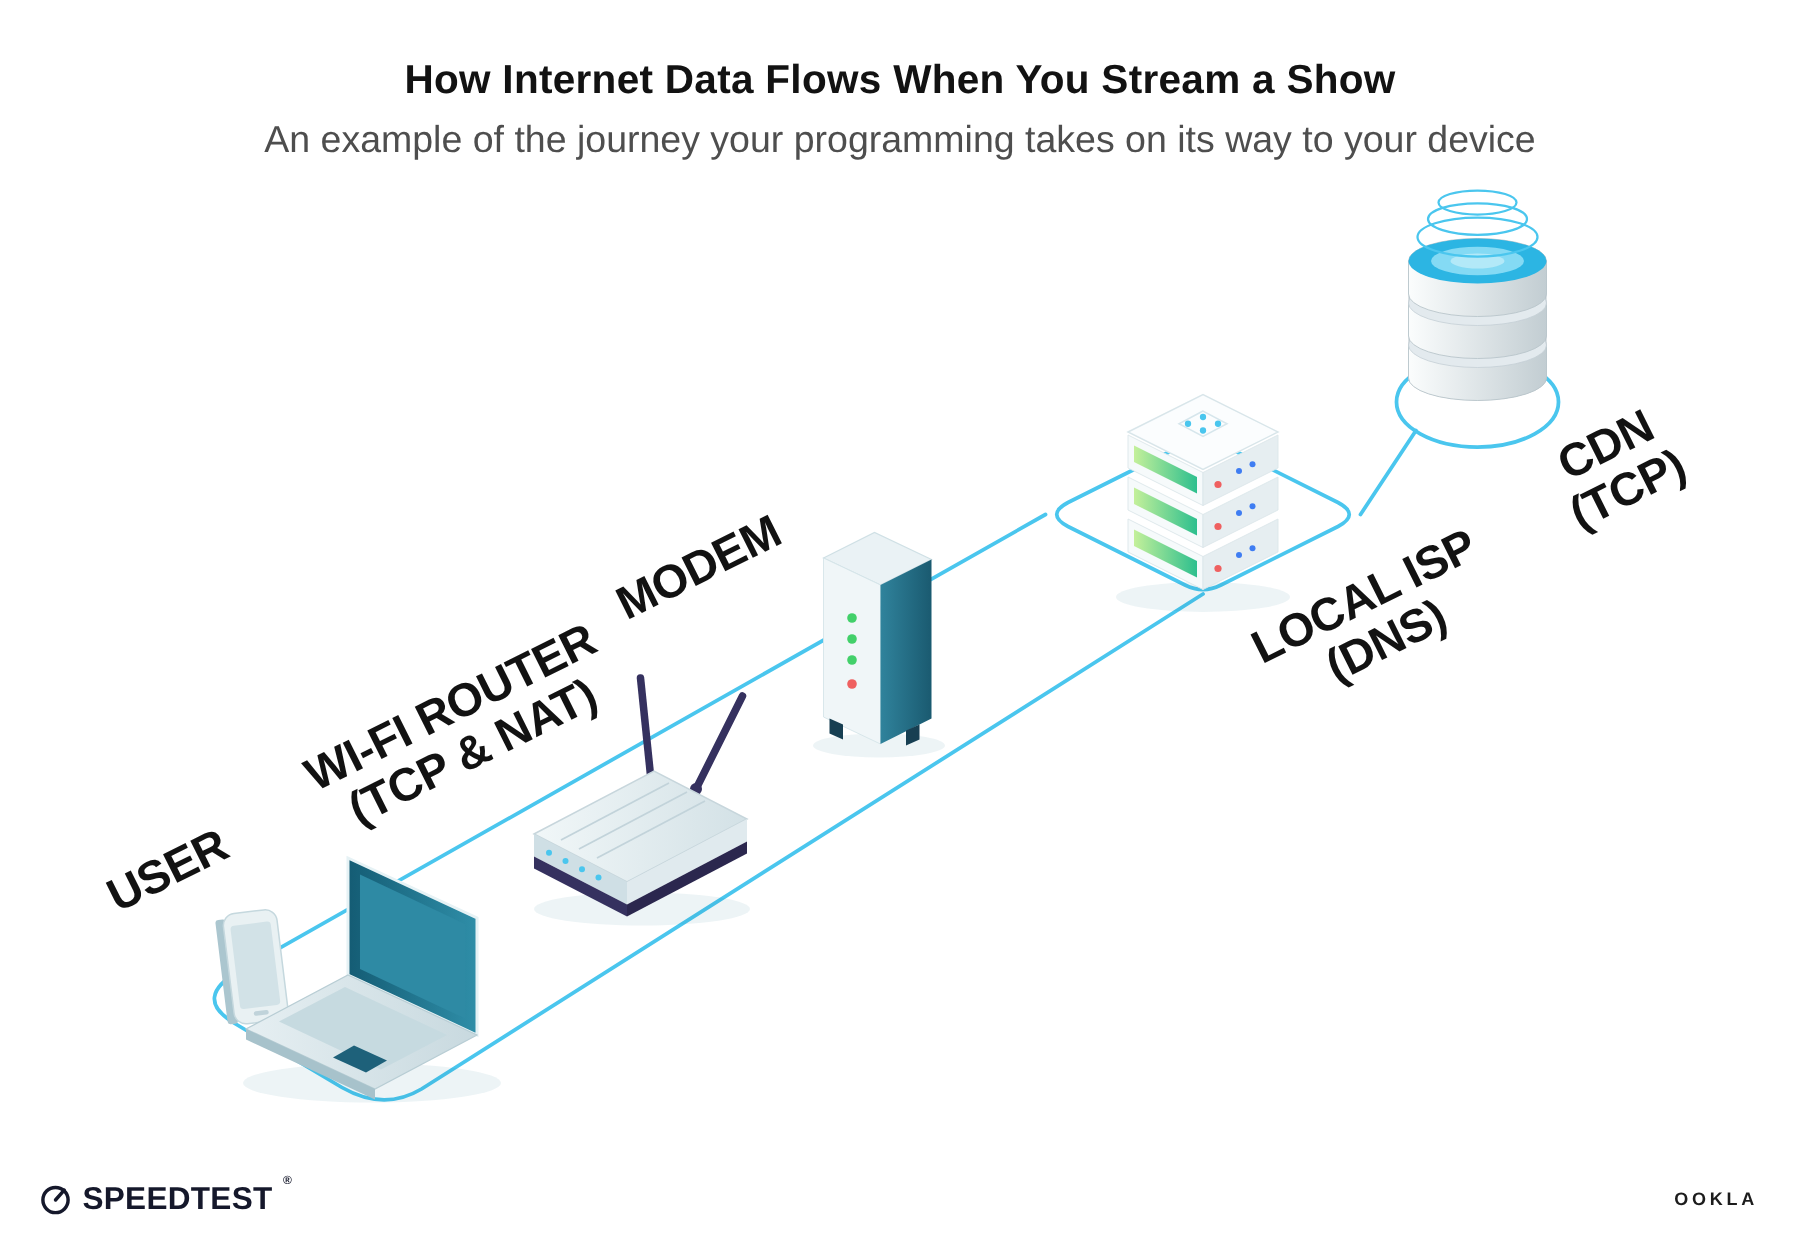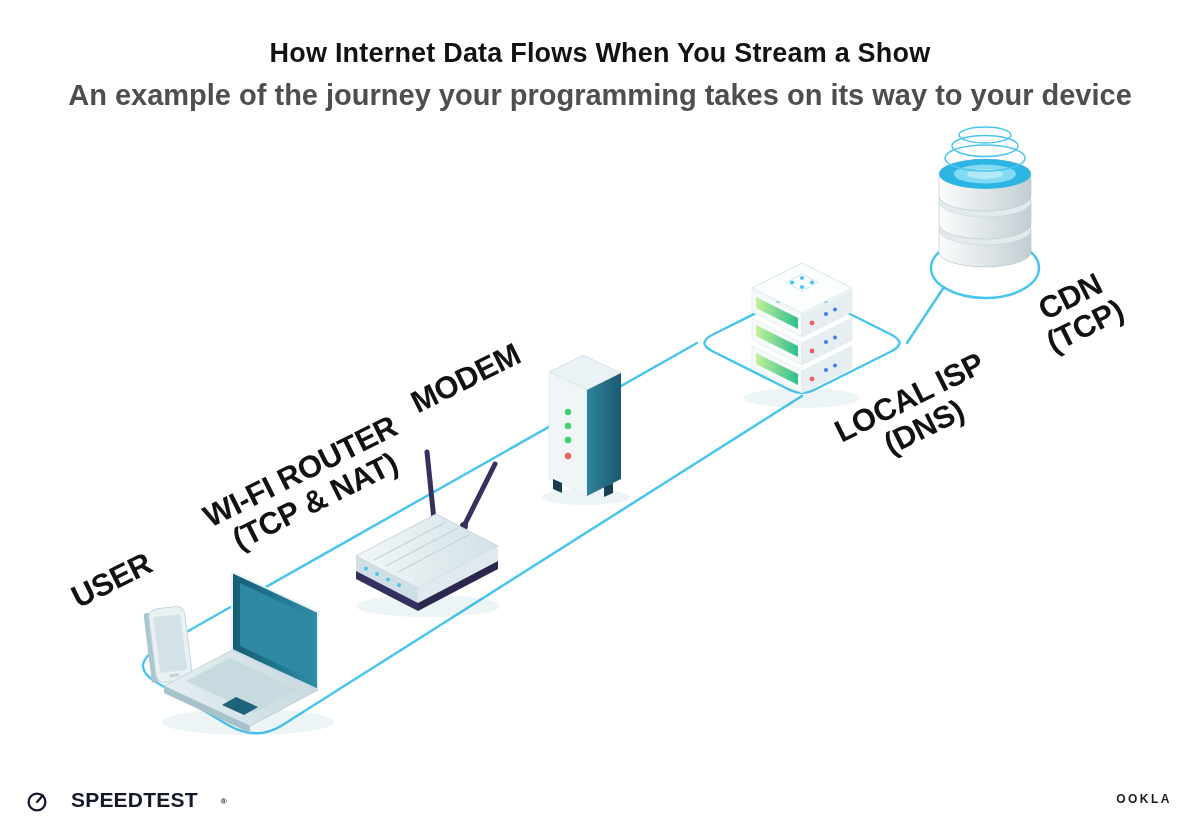--- a/index.html
+++ b/index.html
@@ -6,29 +6,29 @@
   body{width:1200px;height:836px;background:#ffffff;overflow:hidden;
        font-family:"Liberation Sans","DejaVu Sans",sans-serif;}
   :root{
     --path-cyan:#4AC6EE; --device-teal:#1F7089; --router-purple:#35315F;
     --server-green:#35C28D; --led-green:#42D06A; --led-red:#EF6060;
     --led-blue:#3F7DF2; --ink:#121212; --subtitle-gray:#4E4E4E;
   }
   .page{position:relative;width:1200px;height:836px;}
   header{position:absolute;top:0;left:0;width:100%;text-align:center;padding-top:38px;}
   h1.title{margin:0;font-size:27px;font-weight:700;color:var(--ink);letter-spacing:0.2px;}
-  p.subtitle{margin:10px 0 0 0;font-size:29px;font-weight:700;color:var(--subtitle-gray);}
+  p.subtitle{margin:10px 0 0 0;font-size:25px;font-weight:400;color:var(--subtitle-gray);}
   .diagram{position:absolute;inset:0;}
   .diagram svg{position:absolute;top:0;left:0;}
   .node-label{position:absolute;transform:translate(-50%,-50%) rotate(-26.5deg);
       transform-origin:center;white-space:nowrap;color:var(--ink);
       font-weight:700;font-size:31px;line-height:1.06;text-align:center;}
   .node-label .line{display:block;text-align:center;letter-spacing:-0.3px;}
   footer{position:absolute;left:0;right:0;top:784px;height:40px;}
-  .speedtest-logo{position:absolute;left:26px;top:4px;display:flex;align-items:flex-end;gap:23px;
+  .speedtest-logo{position:absolute;left:26px;top:4px;display:flex;align-items:flex-start;gap:7px;
       font-weight:700;font-size:21px;color:#15182B;letter-spacing:0.2px;}
   .speedtest-logo sup{font-size:8px;vertical-align:super;position:relative;top:-6px;}
   .ookla-logo{position:absolute;right:28px;top:8px;font-size:12px;font-weight:600;
       color:#1c1c1c;letter-spacing:2.5px;}
 </style>
 </head>
 <body>
 
 <div class="page">
 

